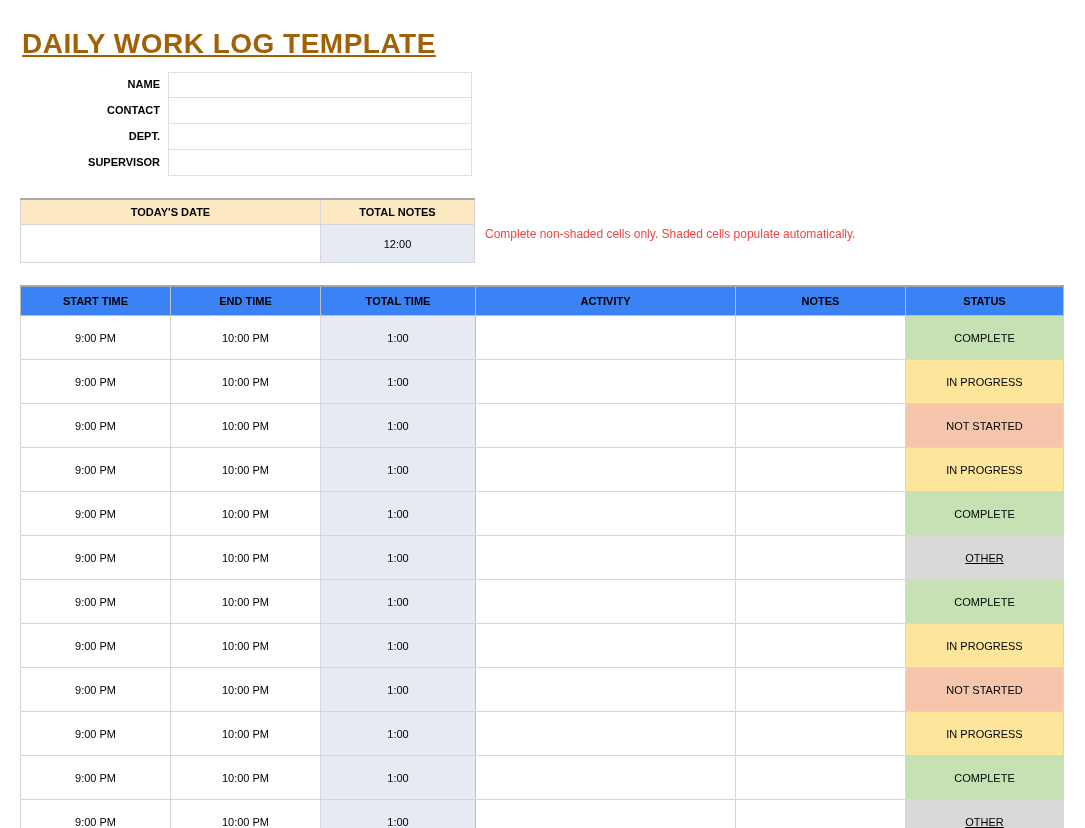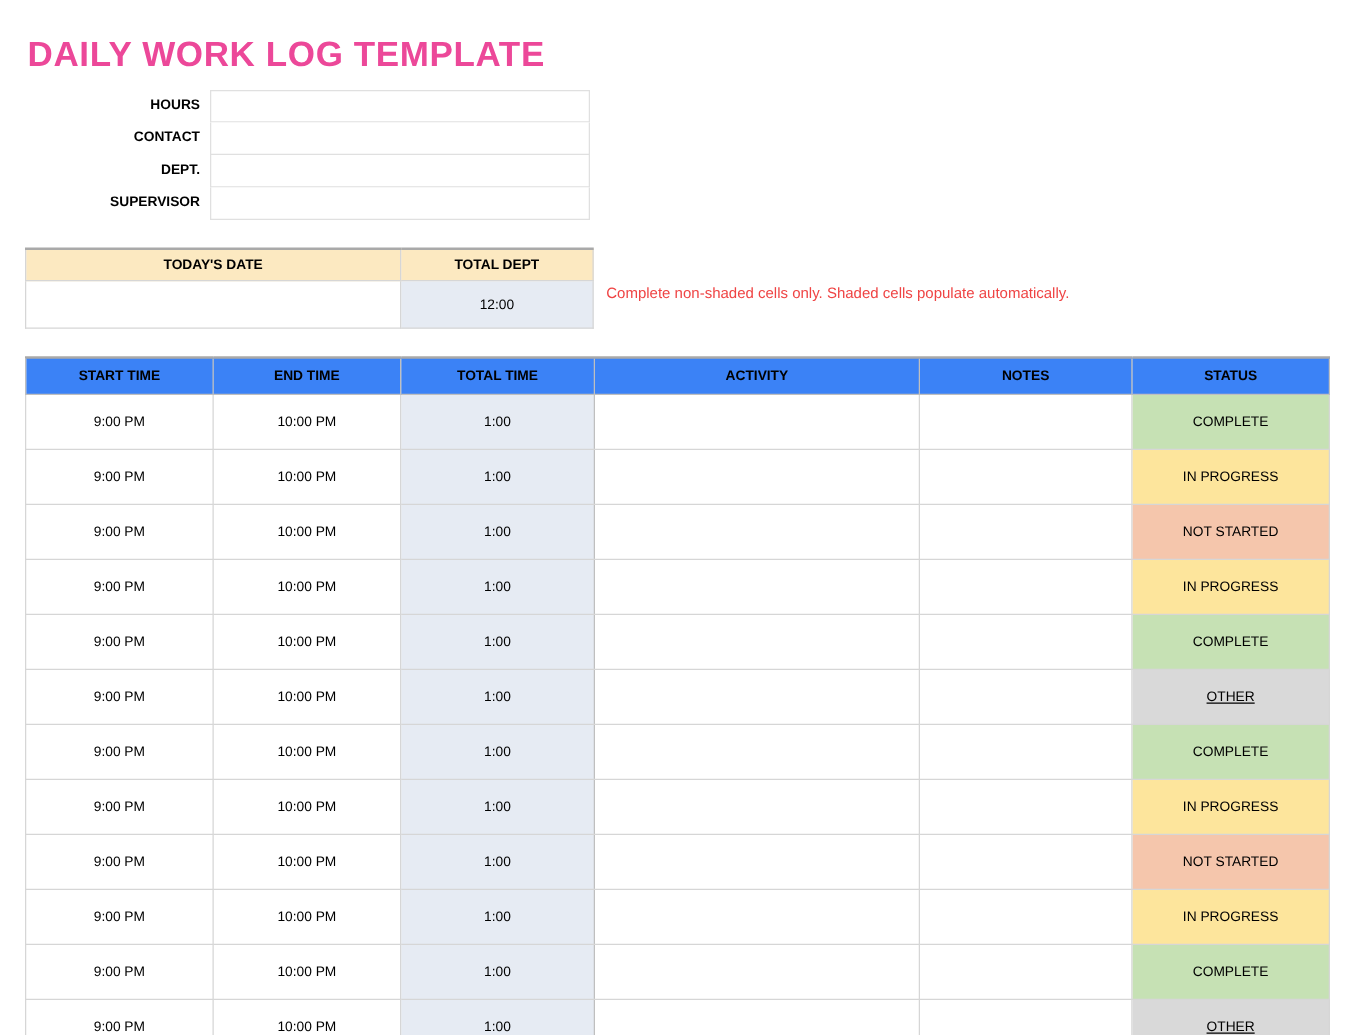--- a/index.html
+++ b/index.html
@@ -8,23 +8,24 @@
     padding: 20px 20px 20px 20px;
     font-family: "Century Gothic", "Avant Garde", "Trebuchet MS", Arial, sans-serif;
     font-size: 12px;
     color: #000;
     background: #fff;
     width: 1085px;
   }
   .title {
     font-size: 28px;
     font-weight: bold;
-    color: #ec4899;
+    color: #a16207;
     letter-spacing: 0.5px;
     margin: 8px 0 12px 2px;
+    text-decoration: underline;
   }
   .meta {
     display: grid;
     grid-template-columns: 148px 304px;
     gap: 0;
   }
   .meta-label {
     text-align: right;
     padding: 6px 8px 6px 0;
     font-weight: bold;
@@ -106,21 +107,21 @@
   .s-inprogress  { background: #fde59c !important; }
   .s-notstarted  { background: #f5c6ac !important; }
   .s-other       { background: #d9d9d9 !important; text-decoration: underline; }
 </style>
 </head>
 <body>
 
 <div class="title">DAILY WORK LOG TEMPLATE</div>
 
 <div class="meta">
-  <div class="meta-label">HOURS</div>
+  <div class="meta-label">NAME</div>
   <div class="meta-input" style="border:1px solid #e0e0e0;"></div>
 
   <div class="meta-label">CONTACT</div>
   <div class="meta-input" style="border:1px solid #e0e0e0;border-top:none;"></div>
 
   <div class="meta-label">DEPT.</div>
   <div class="meta-input" style="border:1px solid #e0e0e0;border-top:none;"></div>
 
   <div class="meta-label">SUPERVISOR</div>
   <div class="meta-input" style="border:1px solid #e0e0e0;border-top:none;"></div>
@@ -128,21 +129,21 @@
 
 <div class="summary-wrap">
   <table class="summary-table">
     <colgroup>
         <col class="col-date">
         <col class="col-hours">
       </colgroup>
     <tbody>
         <tr>
       <th style="border-top:2px solid #a9a9a9;">TODAY'S DATE</th>
-      <th style="border-top:2px solid #a9a9a9;">TOTAL DEPT</th>
+      <th style="border-top:2px solid #a9a9a9;">TOTAL NOTES</th>
     </tr>
     <tr>
       <td class="col-date"></td>
       <td class="col-hours">12:00</td>
     </tr>
   </tbody>
     </table>
   <div class="instructions">Complete non-shaded cells only. Shaded cells populate automatically.</div>
 </div>
 

